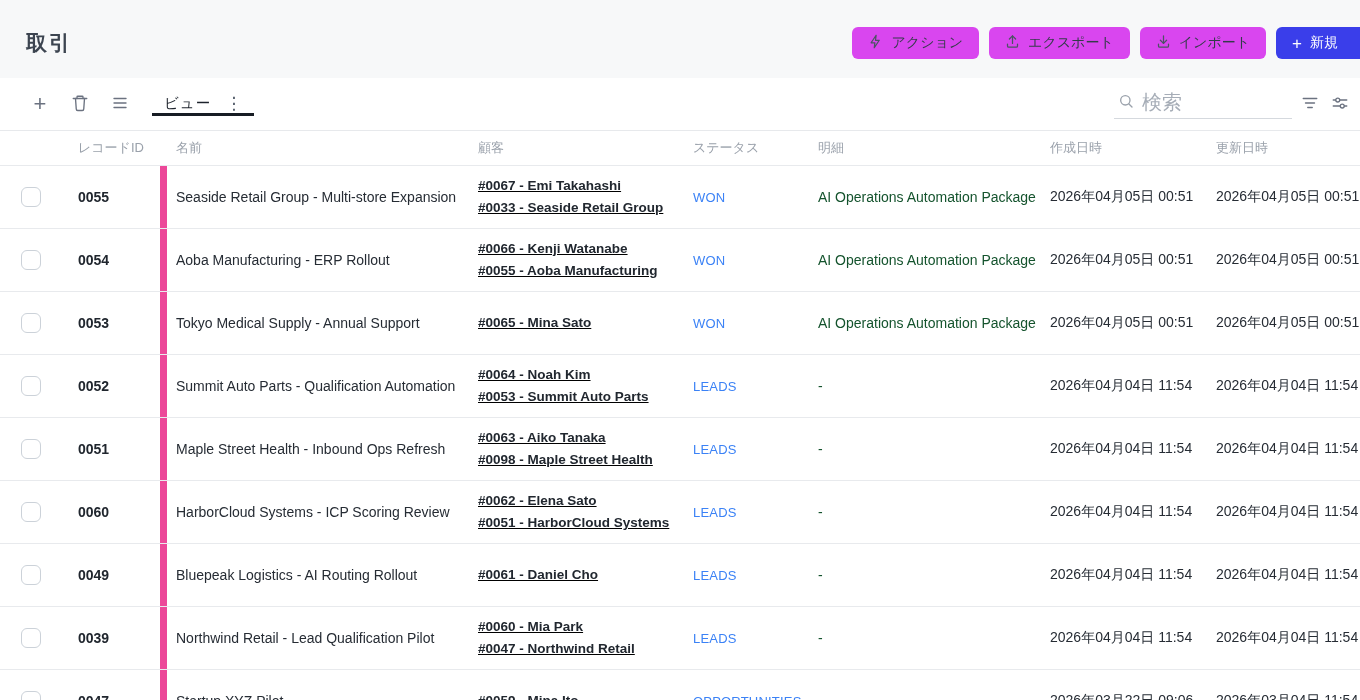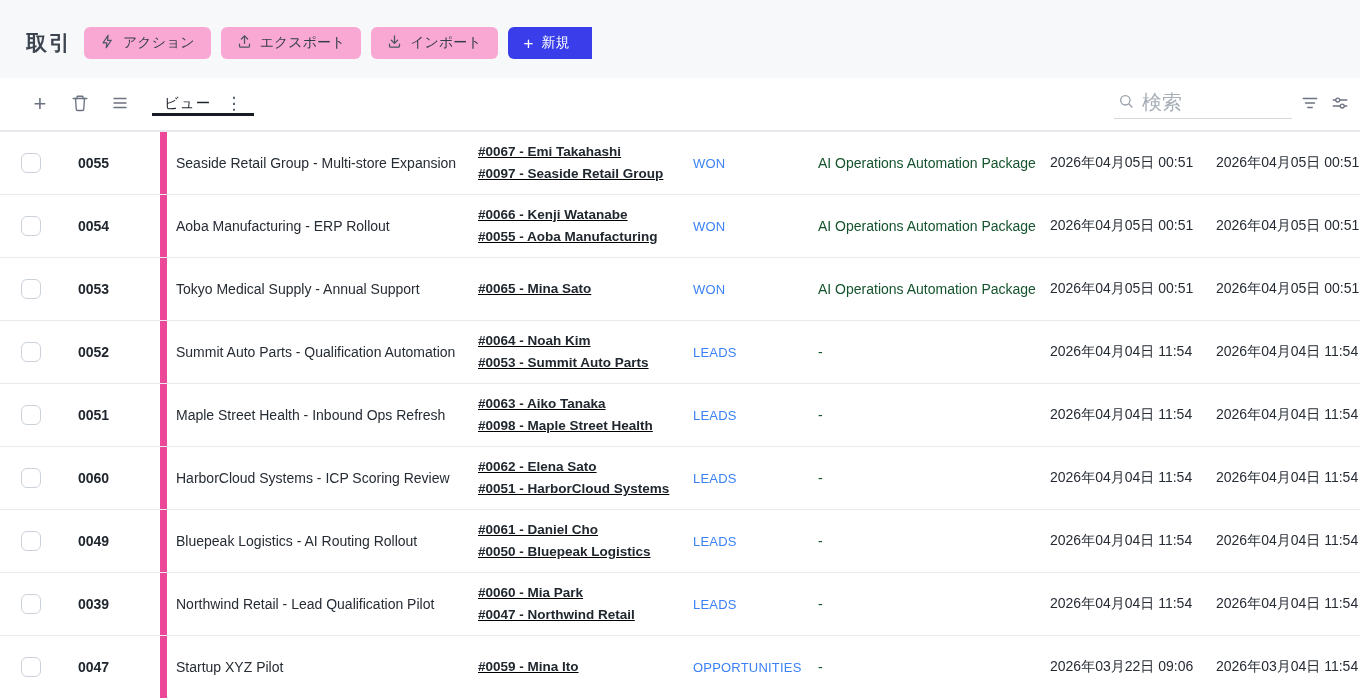--- a/index.html
+++ b/index.html
@@ -1,25 +1,25 @@
 <!DOCTYPE html>
 <html><head>
 <meta charset="utf-8">
 <style>
   * { margin:0; padding:0; box-sizing:border-box; }
   html,body { width:1360px; height:700px; overflow:hidden; background:#ffffff;
     font-family:"Liberation Sans","DejaVu Sans",sans-serif; }
 
   
   .topbar { height:78px; background:#f7f8f9; display:flex; align-items:center;
-    padding:8px 0 0 26px;gap:12px; }
+    justify-content:space-between; padding:8px 0 0 26px;gap:12px; }
   .page-title { font-size:21px; font-weight:700; color:#3c4450; letter-spacing:2px; }
   .header-actions { display:flex; align-items:center; gap:10px; }
   .btn { height:32px; display:inline-flex; align-items:center; gap:8px; border:none;
-    background:#f9a8d4; color:#333c49; font-size:14px; padding:0 16px; border-radius:6px;
+    background:#d946ef; color:#333c49; font-size:14px; padding:0 16px; border-radius:6px;
     cursor:pointer; font-family:inherit; }
   .btn svg { width:15px; height:15px; stroke:#4a5462; fill:none; stroke-width:2;
     stroke-linecap:round; stroke-linejoin:round; }
   .btn-primary { background:#3a3eea; color:#ffffff; border-radius:6px 0 0 6px; padding:0 22px 0 16px; }
   .btn-primary .plus { font-size:17px; font-weight:400; line-height:1; }
 
   
   .toolbar { height:53px; display:flex; align-items:stretch; border-bottom:1px solid #e7e9ec;
     padding:0 8px 0 28px; background:#ffffff; }
   .tool-left { display:flex; align-items:center; gap:16px; }
@@ -163,35 +163,45 @@
               <line x1="3" y1="8" x2="21" y2="8"></line>
               <circle cx="9" cy="8" r="2.6" fill="#ffffff"></circle>
               <line x1="3" y1="16" x2="21" y2="16"></line>
               <circle cx="15" cy="16" r="2.6" fill="#ffffff"></circle>
             </svg>
         </span>
       </button>
     </div>
   </div>
 
+  <div class="thead">
+    <div class="cell col-check"></div>
+    <div class="cell col-id">レコードID</div>
+    <div class="cell col-name">名前</div>
+    <div class="cell col-customer">顧客</div>
+    <div class="cell col-status">ステータス</div>
+    <div class="cell col-detail">明細</div>
+    <div class="cell col-created">作成日時</div>
+    <div class="cell col-updated">更新日時</div>
+  </div>
 
   <div class="tbody">
       <div class="trow">
     <div class="cell col-check">
       <span class="checkbox"></span>
     </div>
     <div class="cell col-id">
           <span>0055</span>
         </div>
     <div class="cell col-name">
           <span>Seaside Retail Group - Multi-store Expansion</span>
         </div>
     <div class="cell col-customer">
       <span class="cust-line">#0067 - Emi Takahashi</span>
-      <span class="cust-line">#0097 - Seaside Retail Group</span>
+      <span class="cust-line">#0033 - Seaside Retail Group</span>
     </div>
     <div class="cell col-status">
           <span>WON</span>
         </div>
     <div class="cell col-detail">
           <span>AI Operations Automation Package</span>
         </div>
     <div class="cell col-created">
           <span>2026年04月05日 00:51</span>
         </div>
@@ -338,21 +348,20 @@
       <span class="checkbox"></span>
     </div>
     <div class="cell col-id">
           <span>0049</span>
         </div>
     <div class="cell col-name">
           <span>Bluepeak Logistics - AI Routing Rollout</span>
         </div>
     <div class="cell col-customer">
       <span class="cust-line">#0061 - Daniel Cho</span>
-      <span class="cust-line">#0050 - Bluepeak Logistics</span>
     </div>
     <div class="cell col-status">
           <span>LEADS</span>
         </div>
     <div class="cell col-detail">
           <span>-</span>
         </div>
     <div class="cell col-created">
           <span>2026年04月04日 11:54</span>
         </div>

